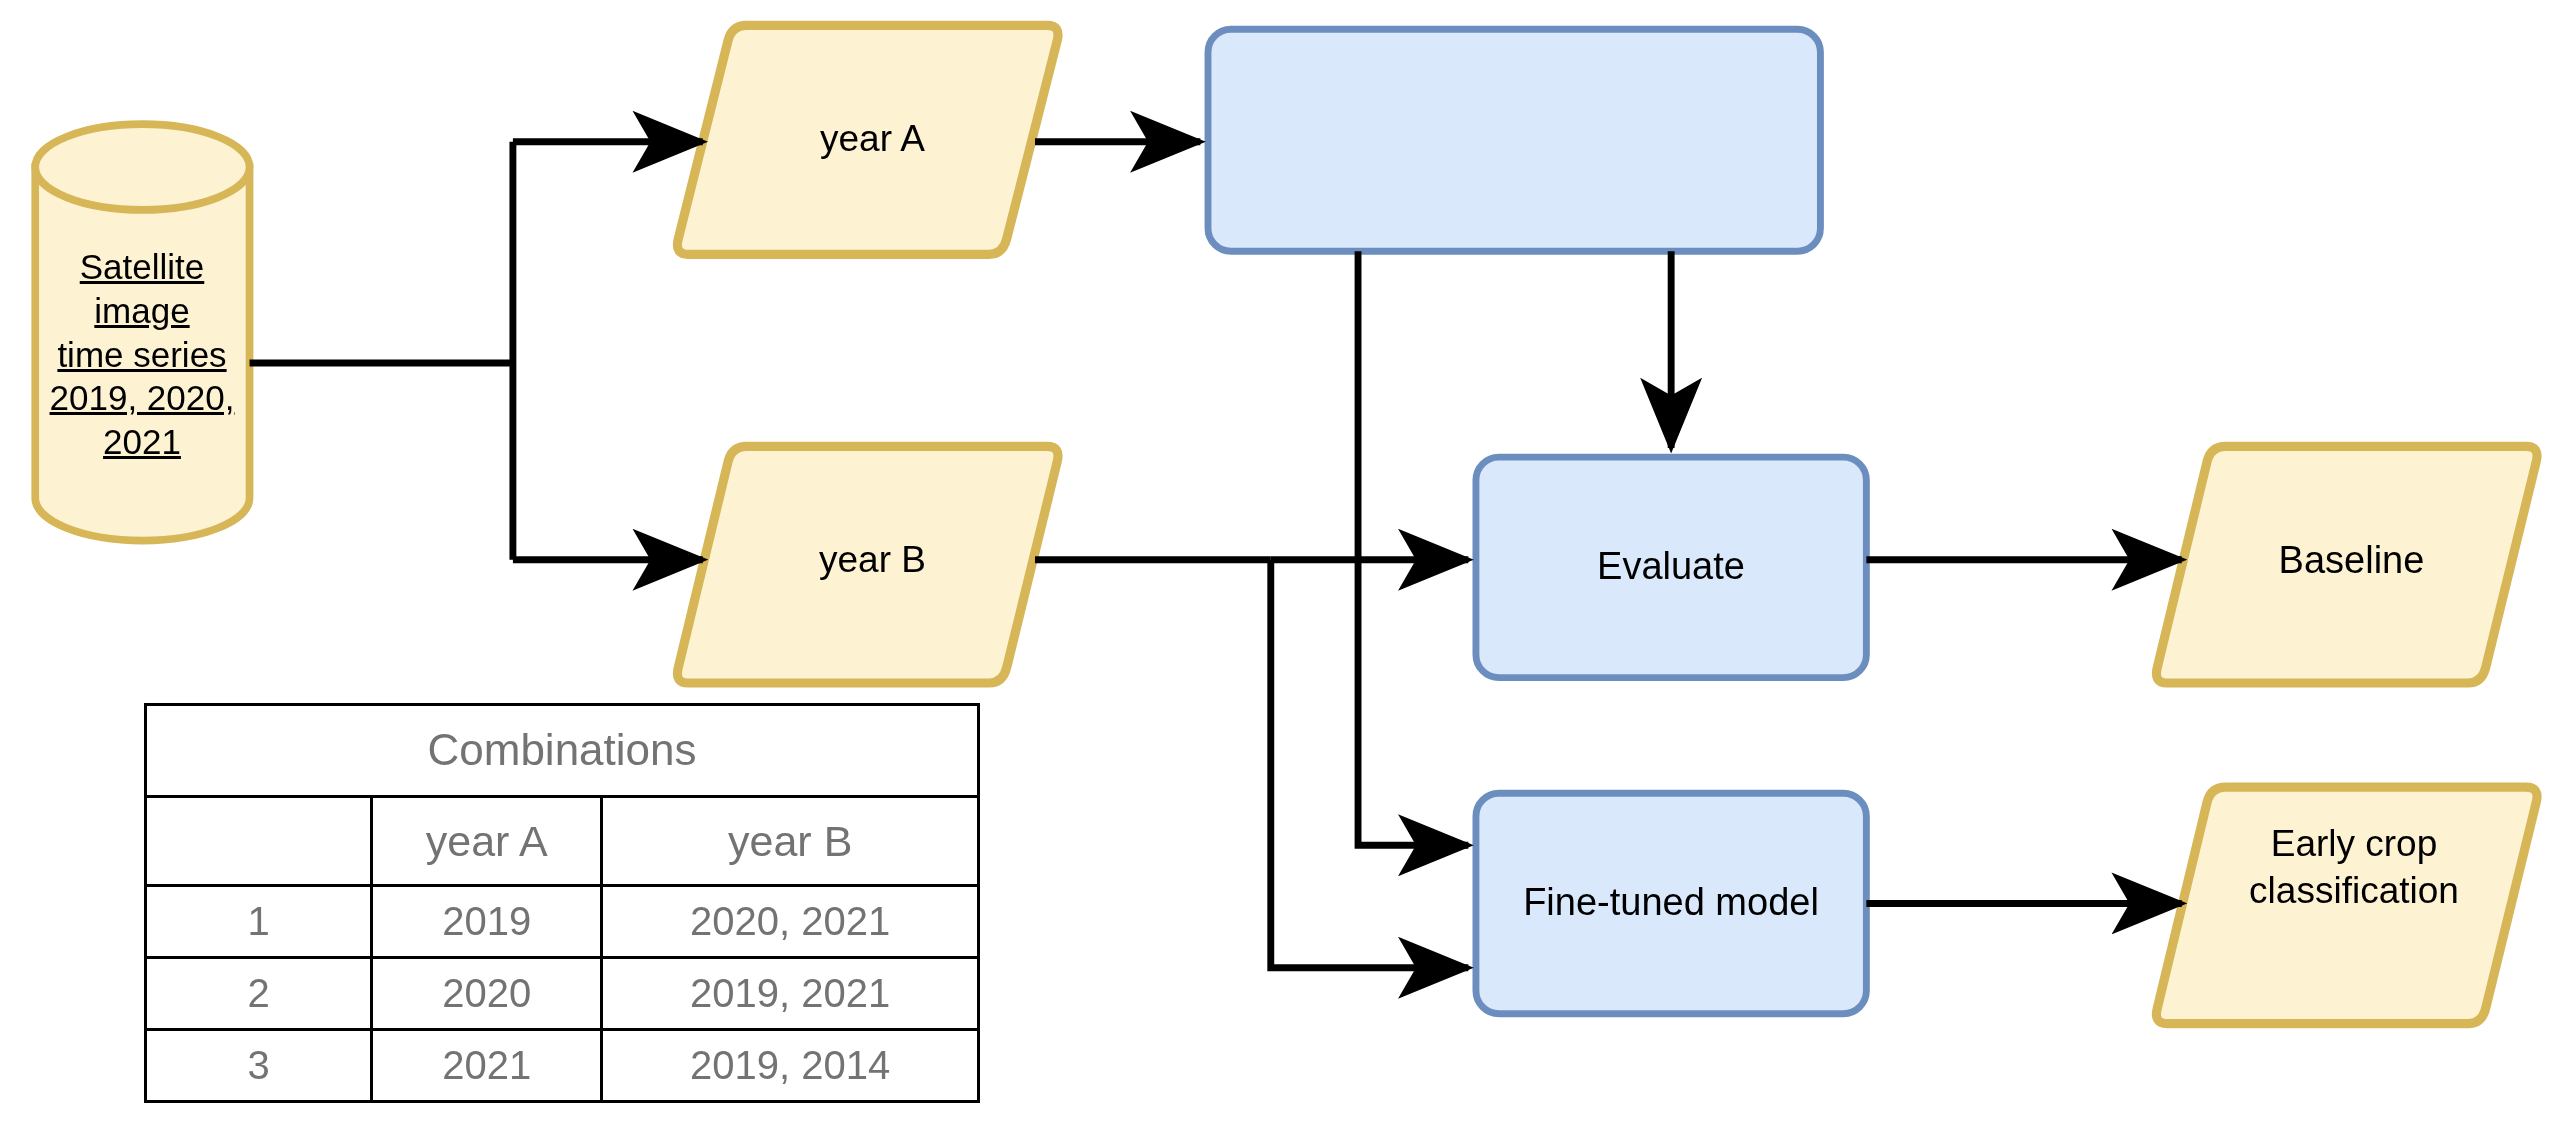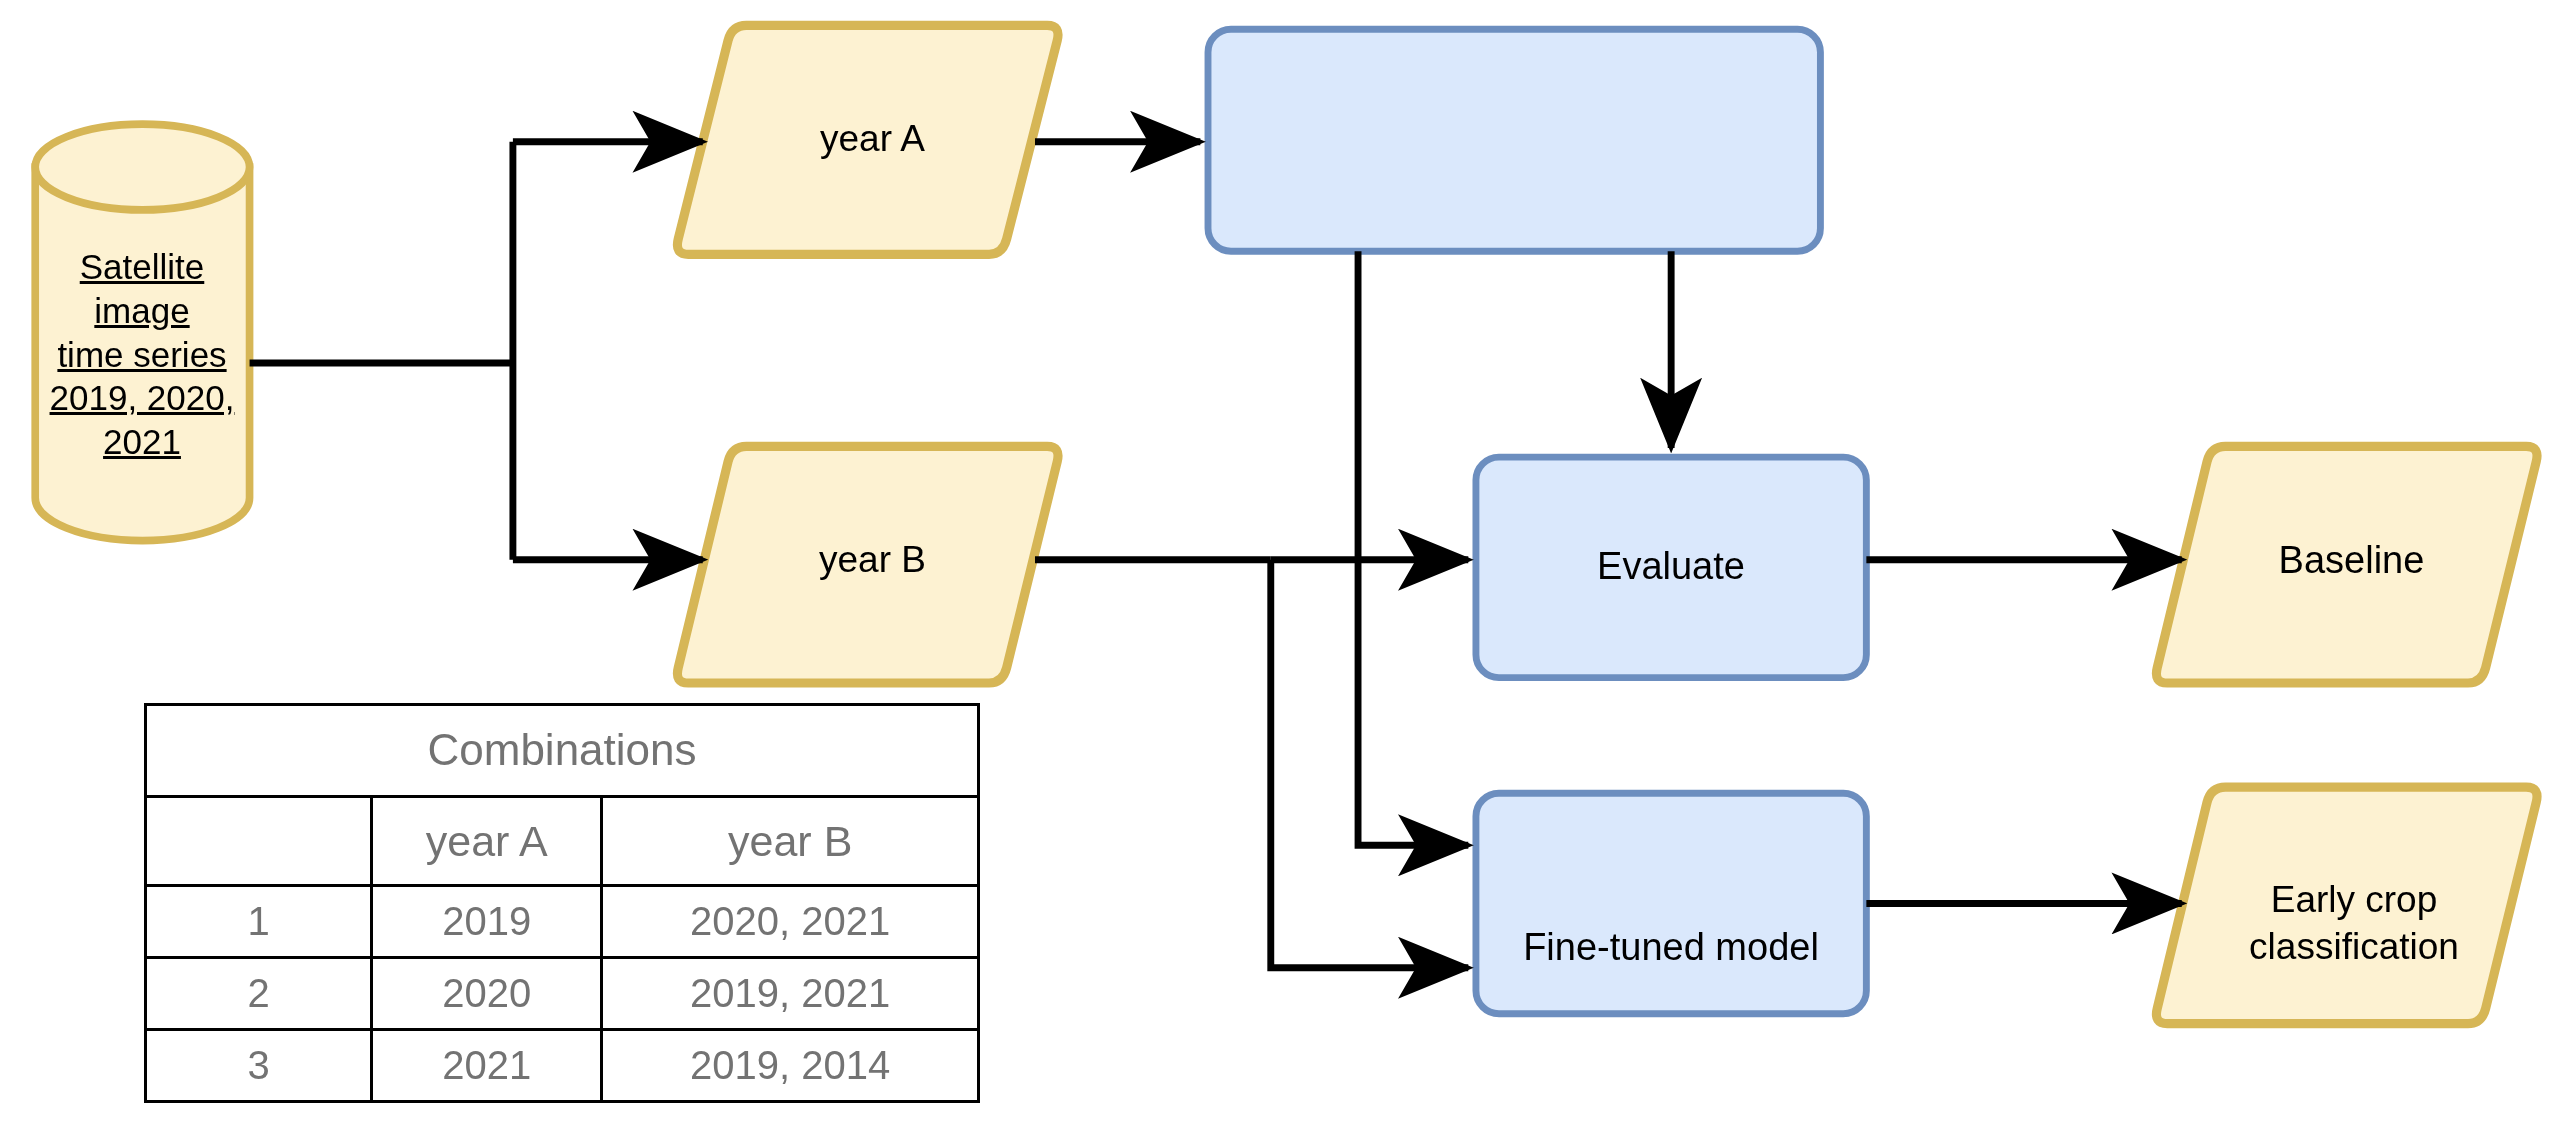--- a/index.html
+++ b/index.html
@@ -89,29 +89,29 @@
 
   <div class="node-label" style="left:689px;top:446px;width:367px;height:229px;font-size:37px;">
     <span>year B</span>
   </div>
 
 
   <div class="node-label" style="left:1476px;top:457px;width:390px;height:220px;font-size:38px;">
     <span>Evaluate</span>
   </div>
 
-  <div class="node-label" style="left:1468px;top:838px;width:406px;height:220px;font-size:38px;">
+  <div class="node-label" style="left:1468px;top:793px;width:406px;height:220px;font-size:38px;">
     <span>Fine-tuned model</span>
   </div>
 
   <div class="node-label" style="left:2168px;top:446px;width:367px;height:229px;font-size:38px;">
     <span>Baseline</span>
   </div>
 
-  <div class="node-label" style="left:2174px;top:809px;width:360px;height:229px;font-size:37px;justify-content:center;">
+  <div class="node-label" style="left:2174px;top:753px;width:360px;height:229px;font-size:37px;justify-content:center;">
     <span style="white-space:pre-line;">Early crop
 classification</span>
   </div>
 
   <table id="combinations-table">
     <tbody>
         <tr class="hdr-title">
       <td class="c0" colspan="3">Combinations</td>
     </tr>
     <tr class="hdr-cols">

